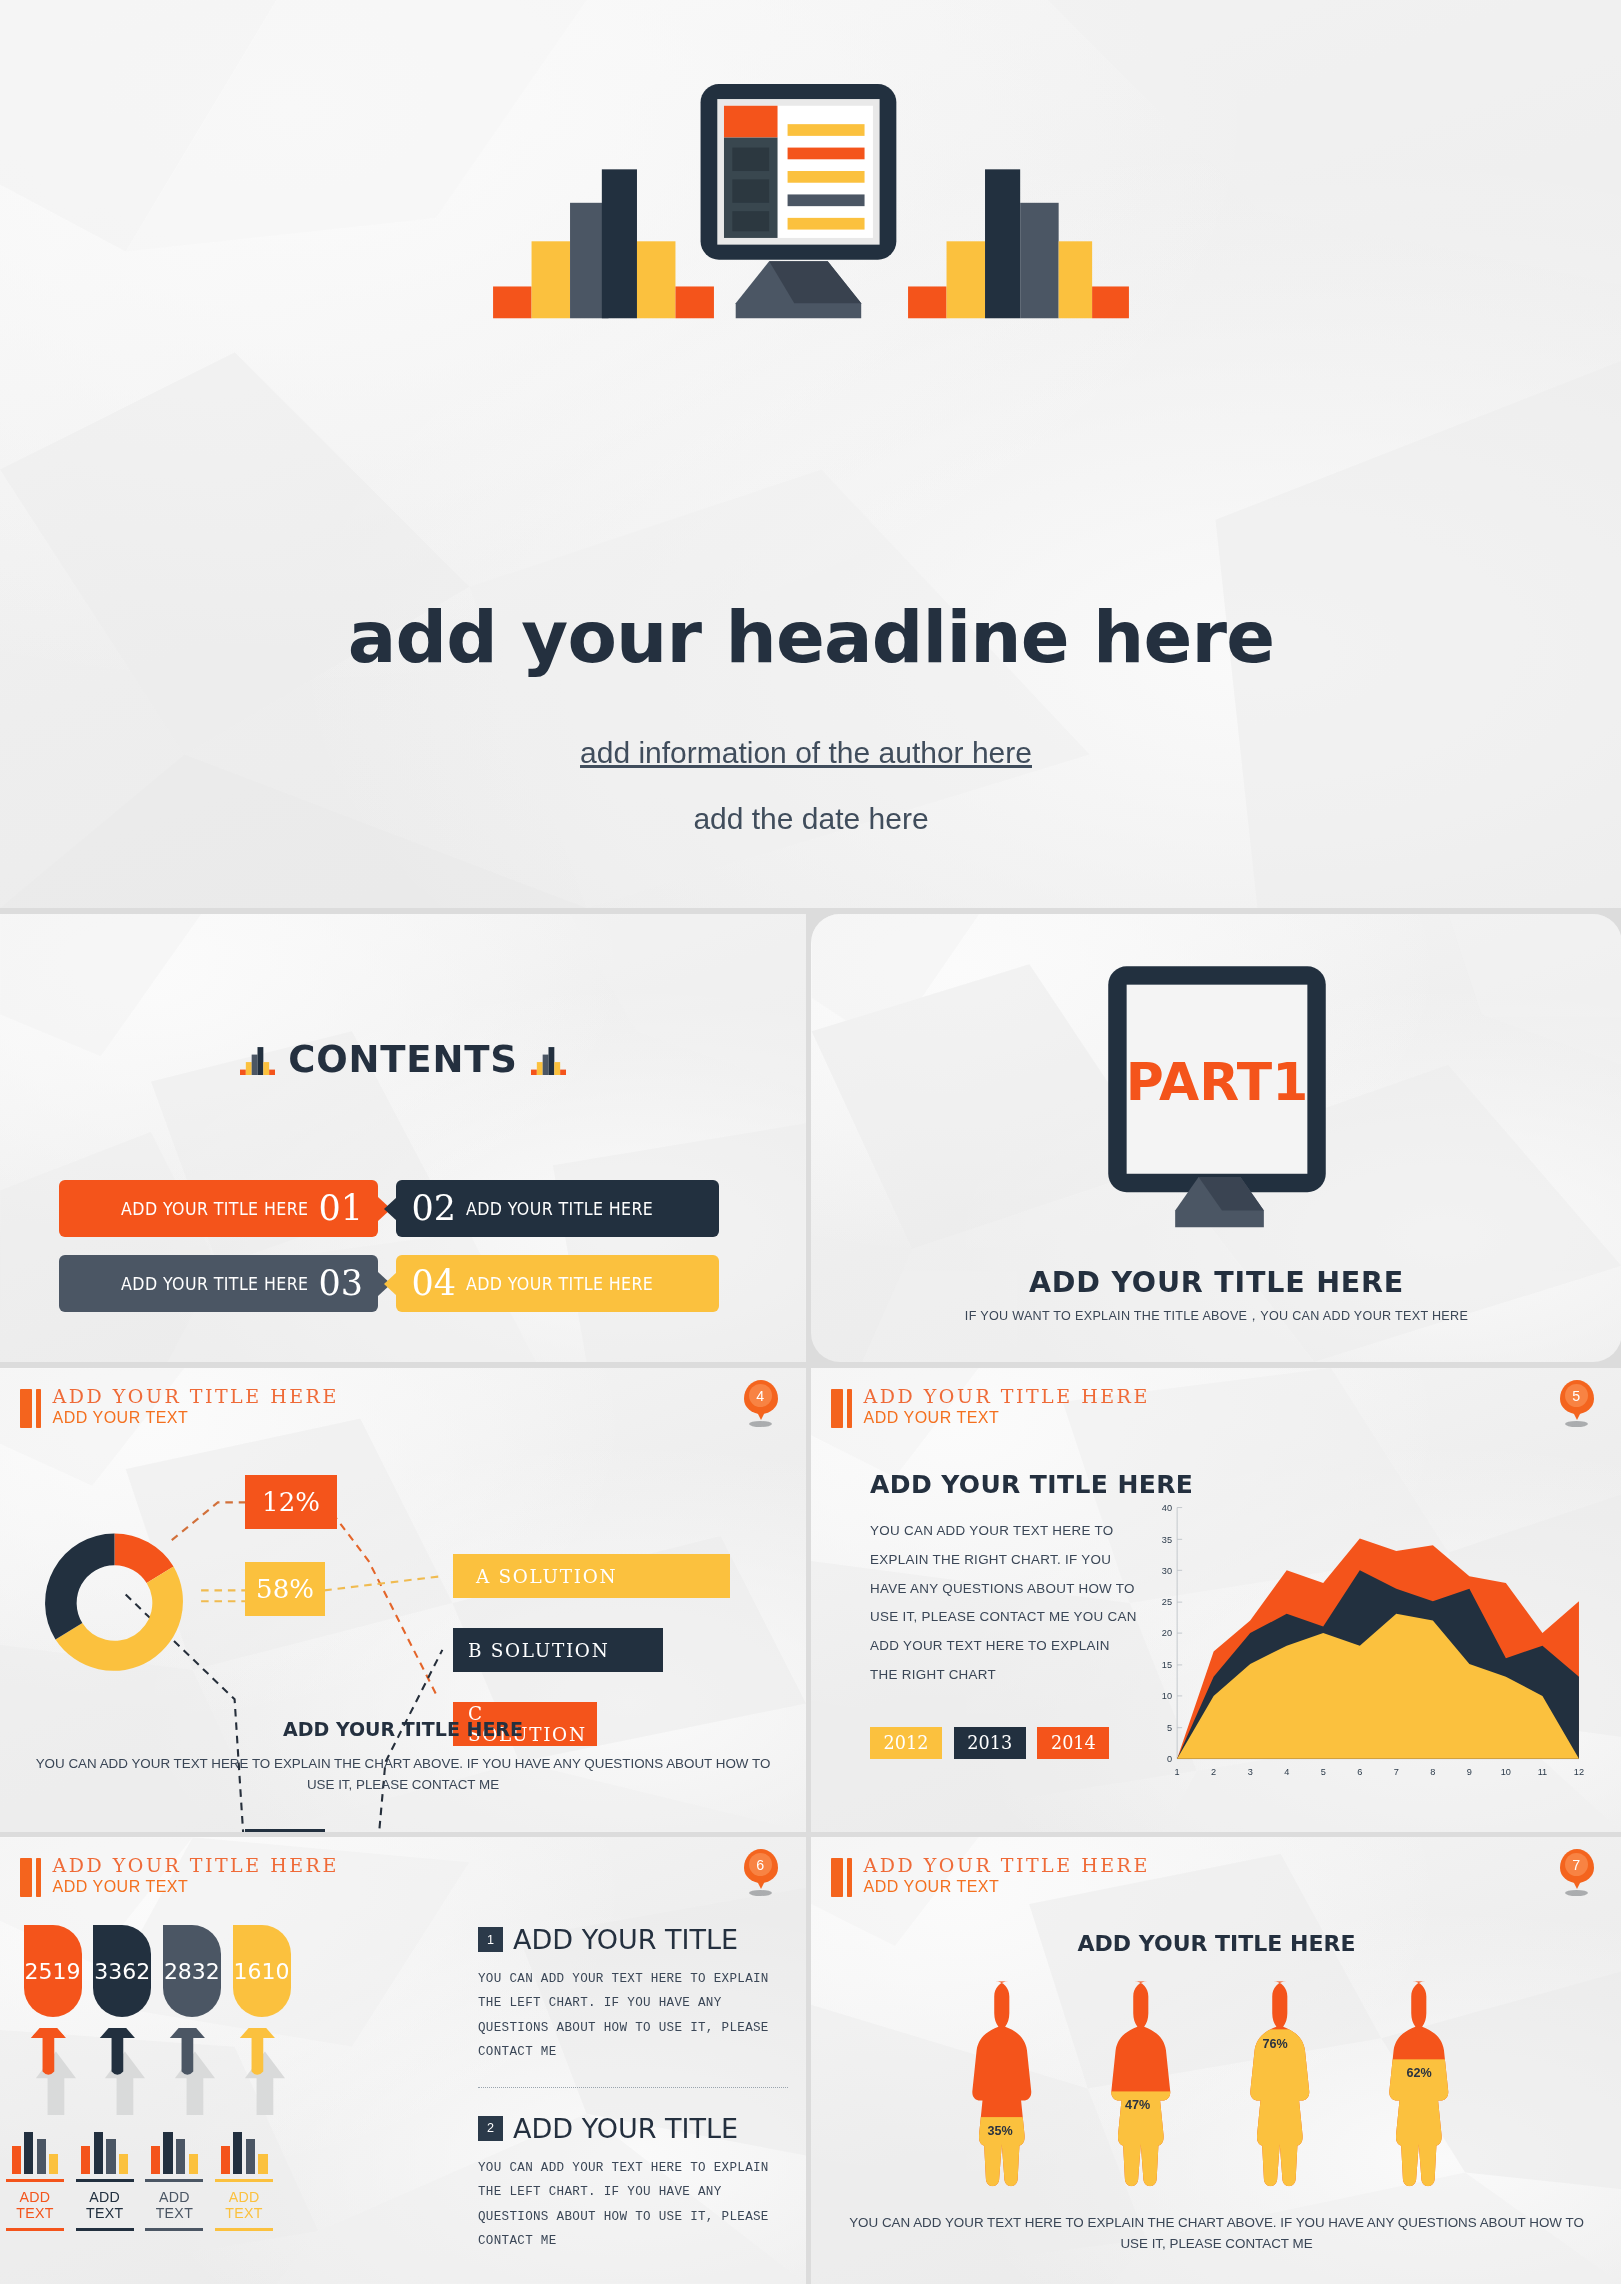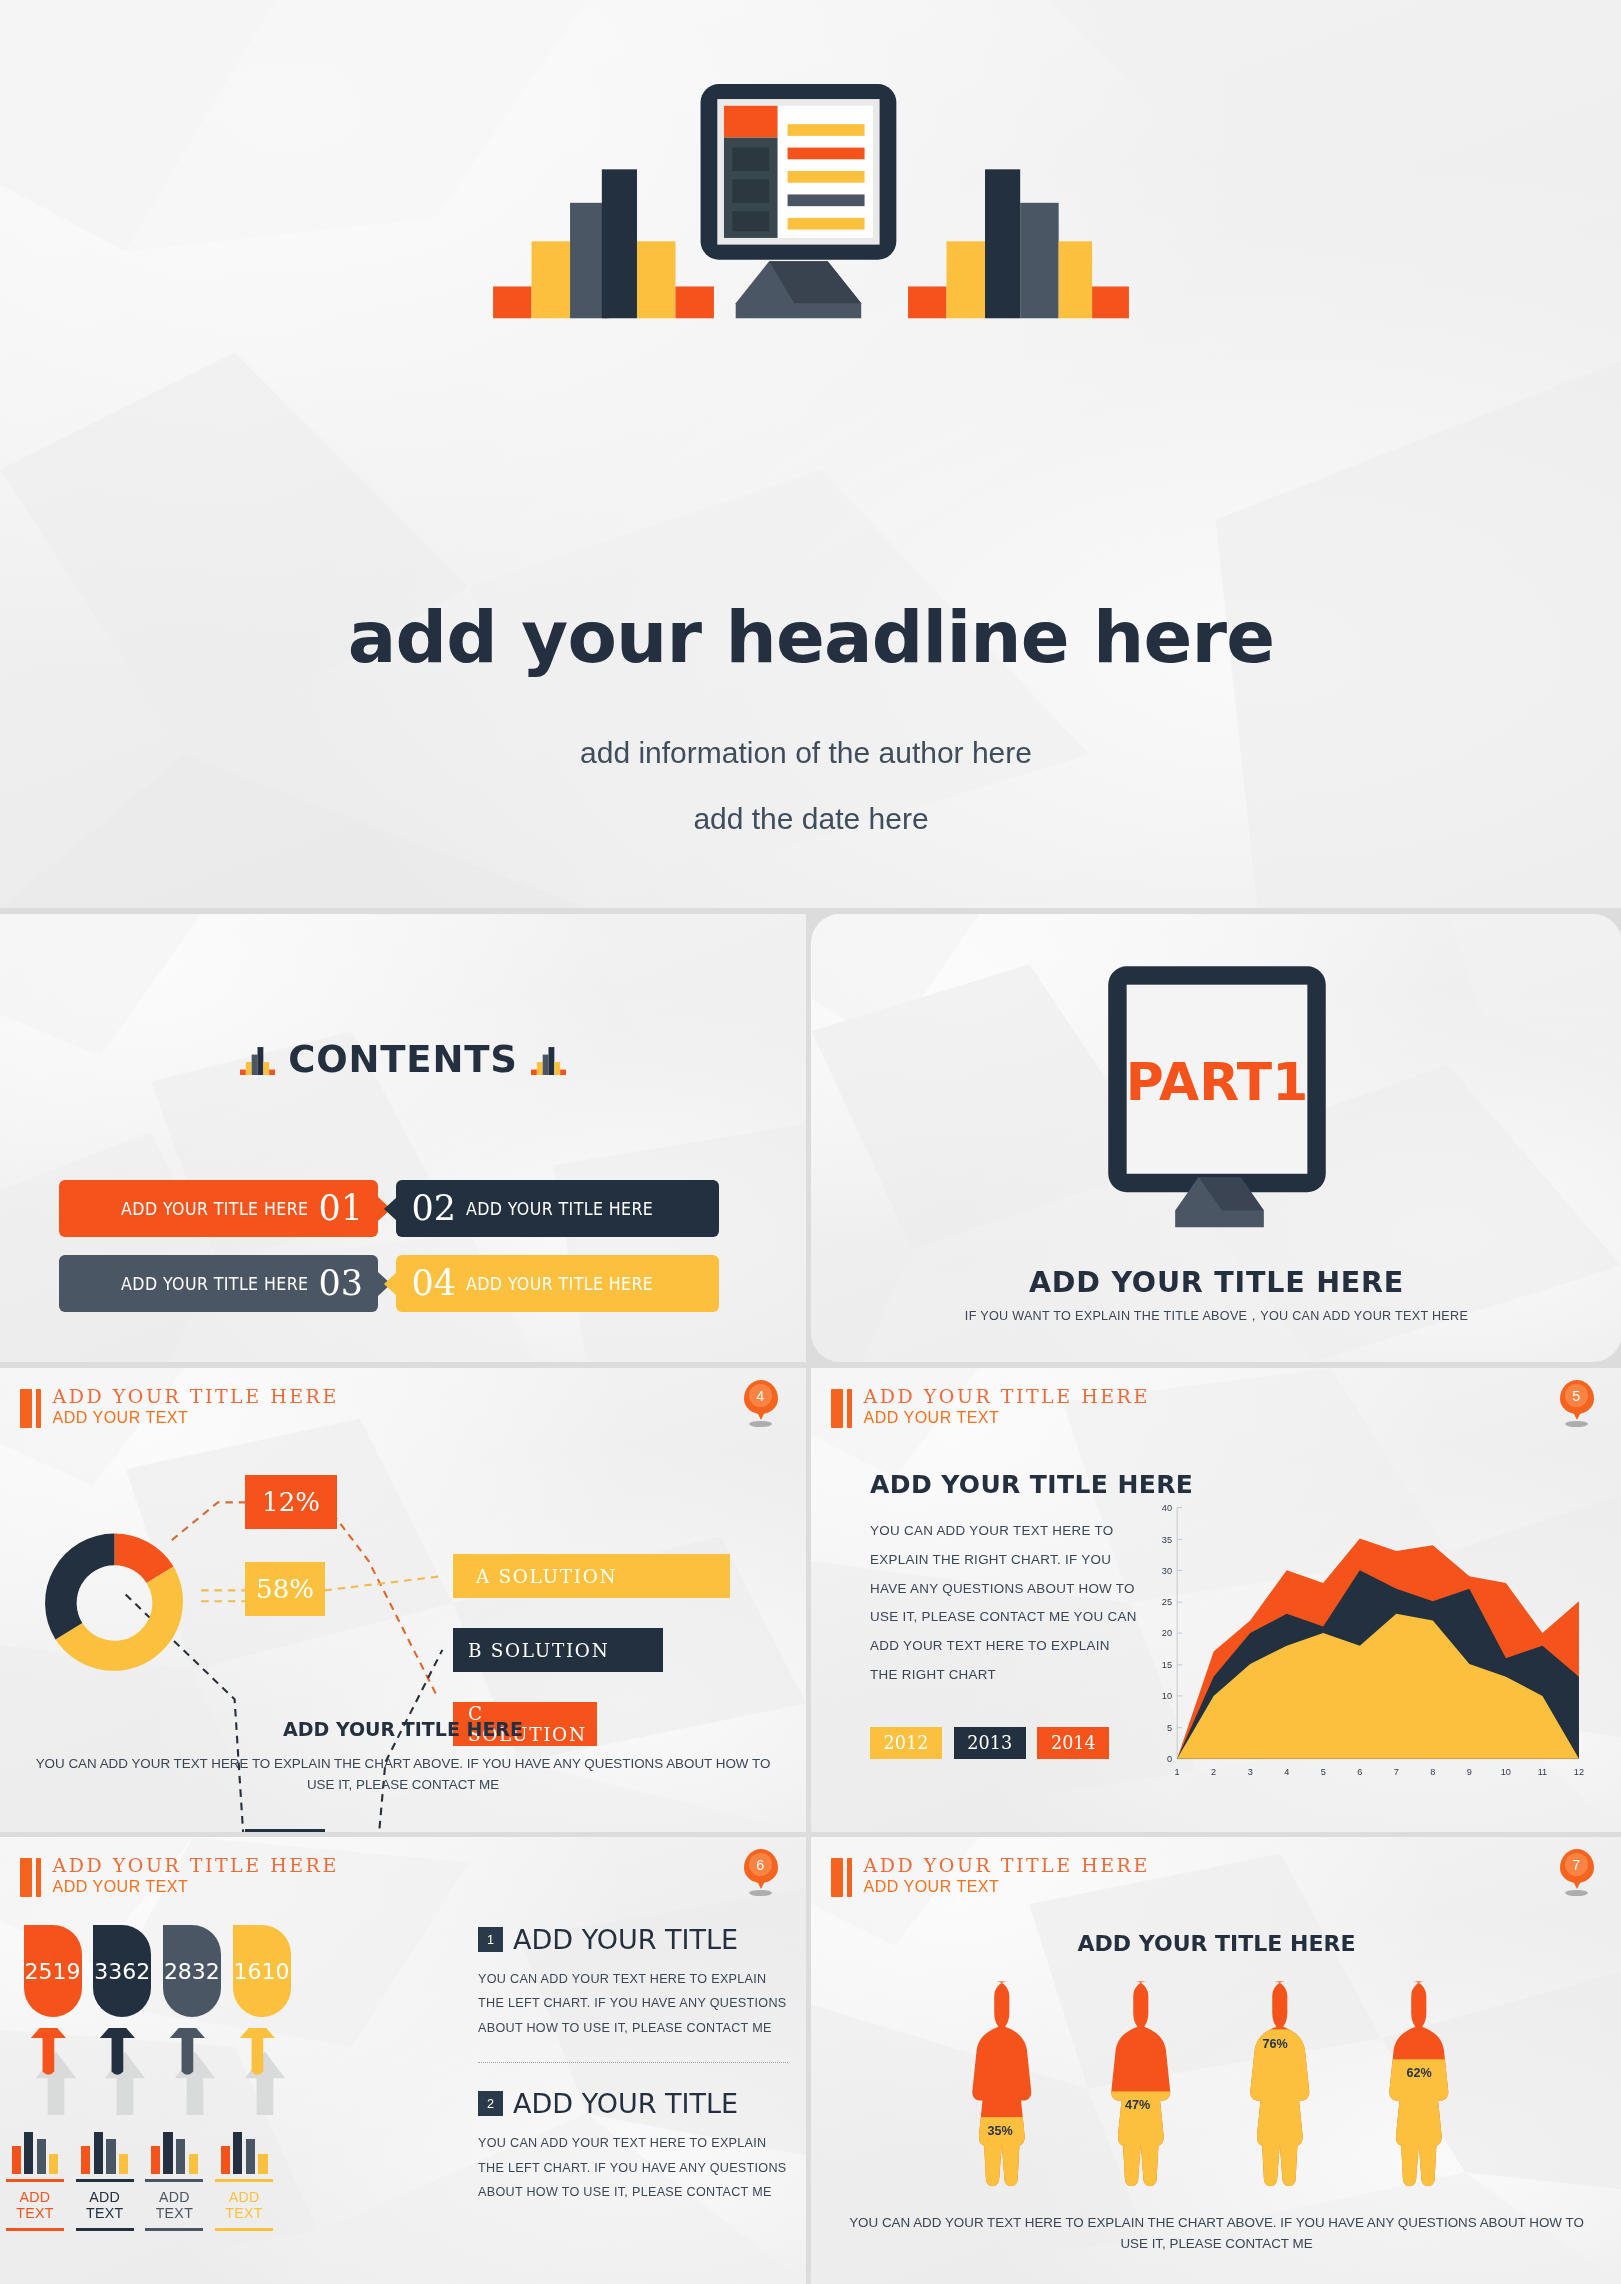--- a/index.html
+++ b/index.html
@@ -24,21 +24,21 @@
 
   
   #s1 { left: 0; top: 0; width: 1622px; height: 908px; }
   .s1-art { position: absolute; left: 50%; top: 84px; transform: translateX(-50%); }
   .headline {
     position: absolute; left: 0; right: 0; top: 595px; text-align: center;
     font-family: "DejaVu Sans", sans-serif;
     font-size: 72px; font-weight: 700; color: #24303f; letter-spacing: -0.8px;
   }
   .sub1 { position: absolute; left: 0; right: 10px; top: 736px; text-align: center;
-    font-size: 30px; color: #404d5c; font-family: "Liberation Sans", sans-serif; }
+    font-size: 30px; color: #404d5c; font-family: "Liberation Sans", sans-serif; text-decoration: underline; }
   .sub2 { position: absolute; left: 0; right: 0; top: 802px; text-align: center;
     font-size: 30px; color: #404d5c; }
 
   
   #s2 { left: 0; top: 914px; width: 806px; height: 448px; }
   .contents-title {
     position: absolute; left: 0; right: 0; top: 124px; text-align: center;
     font-size: 37px; font-weight: 700; color: #24303f; letter-spacing: 0.8px;
     font-family: "DejaVu Sans", sans-serif;
   }
@@ -152,21 +152,21 @@
   .minicell .bars i { display: block; width: 9.2px; }
   .minicell .rule { height: 3.4px; margin-top: 5px; }
   .minicell .cap { font-size: 14.2px; text-align: center; margin-top: 6.7px; letter-spacing: 0.3px; }
   .minicell .rule2 { height: 3.4px; margin-top: 6.7px; }
   .s6-right { position: absolute; left: 478px; top: 87px; width: 310px; }
   .s6-blk { margin-bottom: 0; }
   .s6-hd { display: flex; align-items: center; gap: 10px; }
   .s6-num { width: 25px; height: 25px; background: #2b3a4a; color: #fff;
             font-size: 12.6px; display: flex; align-items: center; justify-content: center; }
   .s6-ttl { font-size: 27px; font-weight: 400; color: #24303f; font-family: "DejaVu Sans", sans-serif; }
-  .s6-txt { font-size: 12.6px; color: #3a4656; line-height: 1.95; margin-top: 11.7px; letter-spacing: 0.3px; }
+  .s6-txt { font-size: 12.6px; color: #3a4656; line-height: 1.95; margin-top: 11.7px; letter-spacing: 0.3px; font-family: Liberation Mono, monospace; }
   .s6-sep { border-top: 1.7px dotted #9aa4ae; margin: 22px 0 25px; }
 
   
   .s7-title { position: absolute; left: 0; right: 0; top: 94px; text-align: center;
     font-size: 22px; font-weight: 700; color: #24303f; font-family: "DejaVu Sans", sans-serif; }
   .figs { position: absolute; left: 0; right: 0; top: 141px; display: flex;
           justify-content: center; gap: 38px; }
   .figwrap { position: relative; width: 101px; height: 214px; }
   .figpct { position: absolute; font-size: 12.6px; font-weight: 700; color: #2a3340; z-index: 4; }
   .s7-note { position: absolute; left: 34px; right: 34px; top: 376px; text-align: center;

